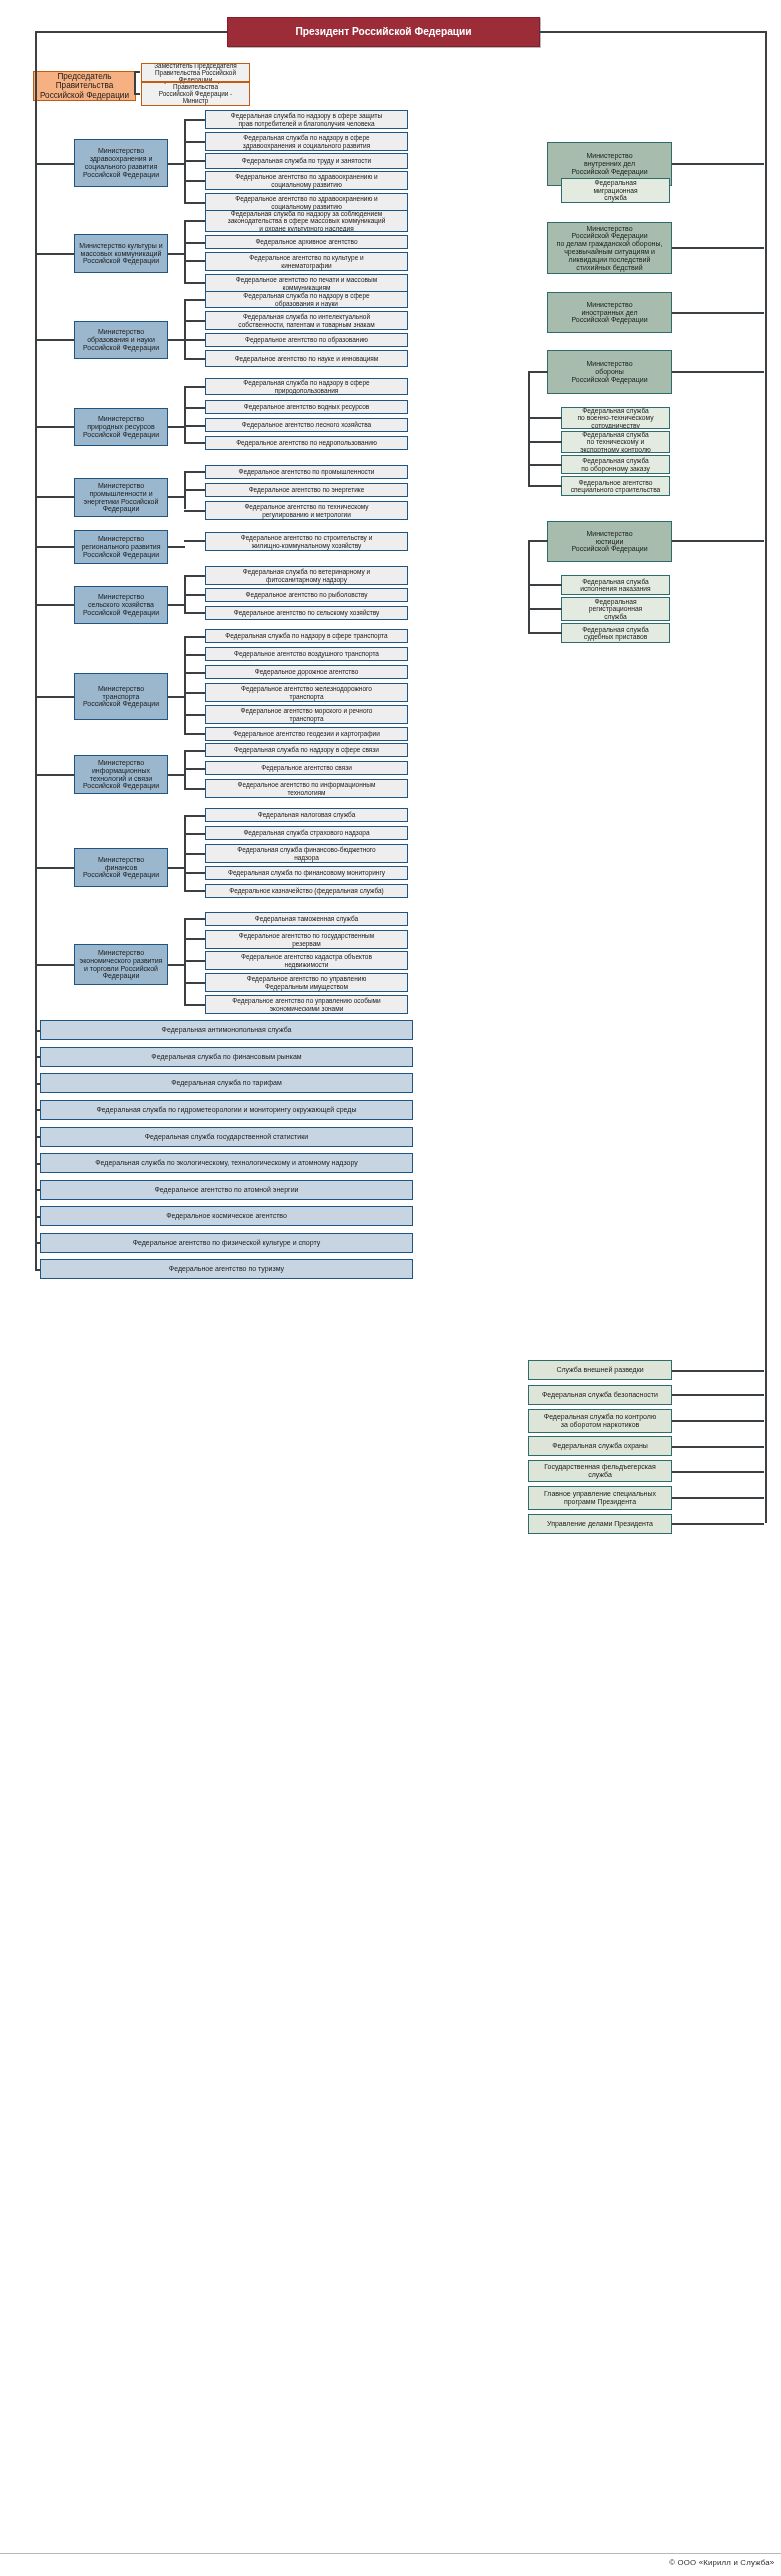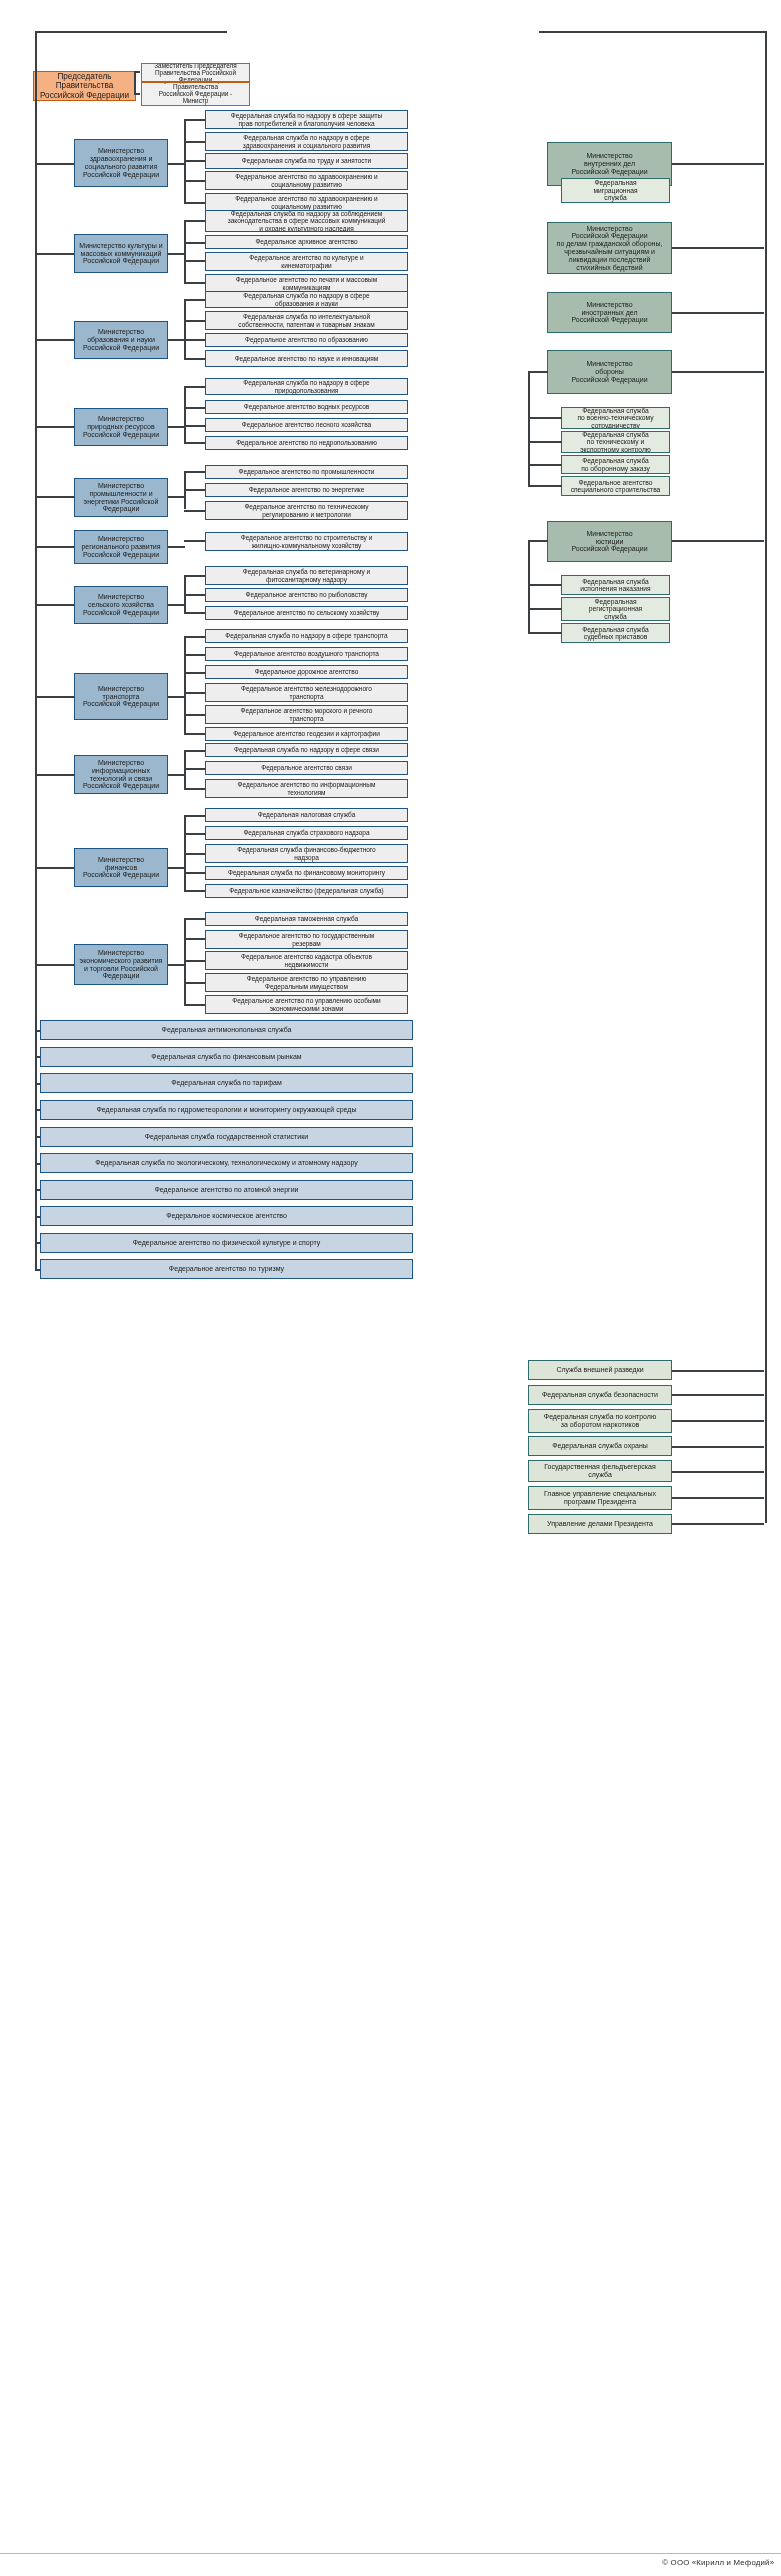--- a/index.html
+++ b/index.html
@@ -112,20 +112,23 @@
     top: 2558px;
     font-size: 7.8px;
     color: #2b2b2b;
     letter-spacing: 0.2px;
   }
 </style>
 </head>
 <body>
 
 <div id="chart-root">
+    <div class="node n-president" style="left: 227px; top: 17px; width: 313px; height: 30px;">
+      <span>Президент Российской Федерации</span>
+    </div>
     <div class="ln h" style="left: 35px; top: 31px; width: 192px;"></div>
     <div class="node n-premier" style="left: 33px; top: 71px; width: 103px; height: 30px;">
       <span>Председатель Правительства<br>Российской Федерации</span>
     </div>
     <div class="ln h" style="left: 35px; top: 85px;"></div>
     <div class="node n-premier-sub" style="left: 141px; top: 63px; width: 109px; height: 19px;">
       <span>Заместитель Председателя<br>Правительства Российской Федерации</span>
     </div>
     <div class="ln h" style="left: 134px; top: 71px; width: 6.3px;"></div>
     <div class="node n-premier-sub" style="left: 141px; top: 82px; width: 109px; height: 23.5px;">
@@ -494,14 +497,14 @@
     <div class="ln h" style="left: 672px; top: 1497px; width: 92px;"></div>
     <div class="node n-pservice" style="left: 528px; top: 1514px; width: 144px; height: 20.3px;">
       <span>Управление делами Президента</span>
     </div>
     <div class="ln h" style="left: 672px; top: 1523px; width: 92px;"></div>
     <div class="ln h" style="left: 539px; top: 31px; width: 227px;"></div>
     <div class="ln v" style="left: 765px; top: 31px; height: 1492px;"></div>
   </div>
 
 <div id="footer-bar"></div>
-<div id="footer-copyright">© ООО «Кирилл и Мефодий»</div>
+<div id="footer-copyright">© ООО «Кирилл и Служба»</div>
 
 
 </body></html>

